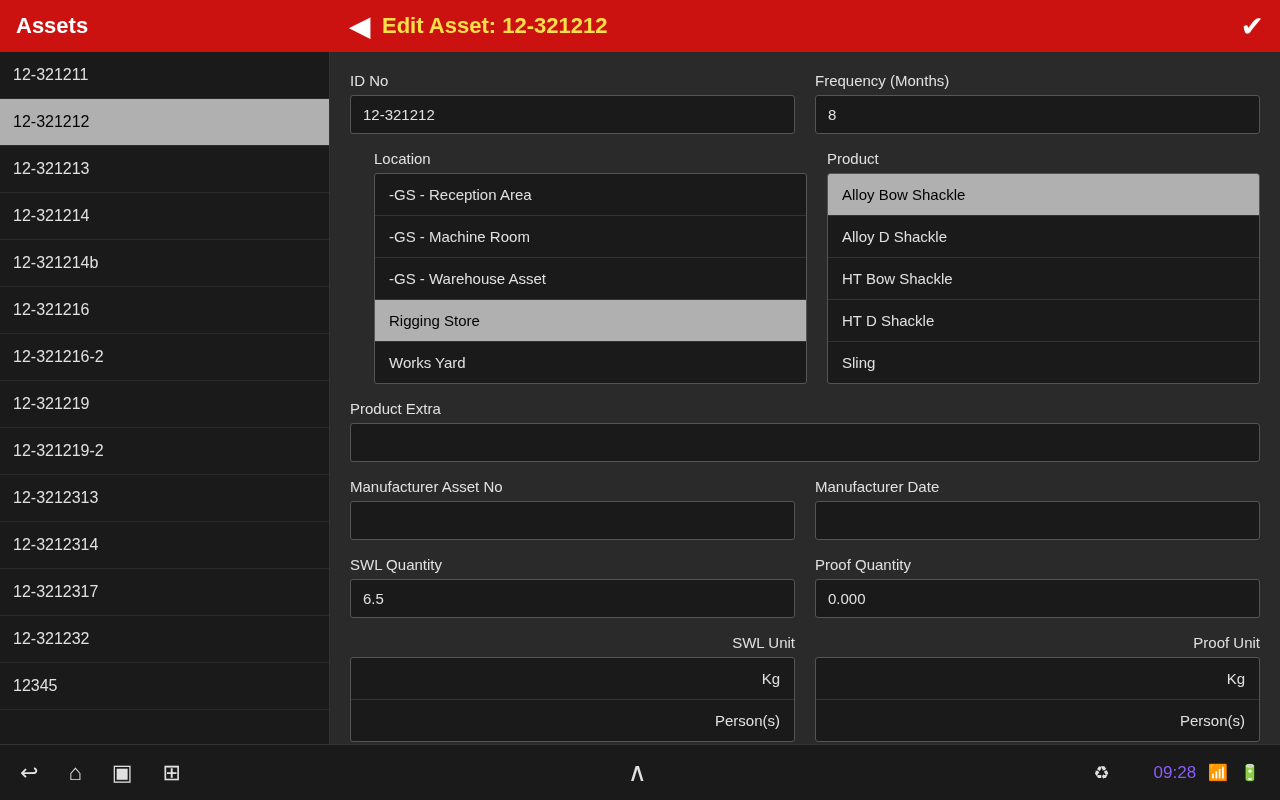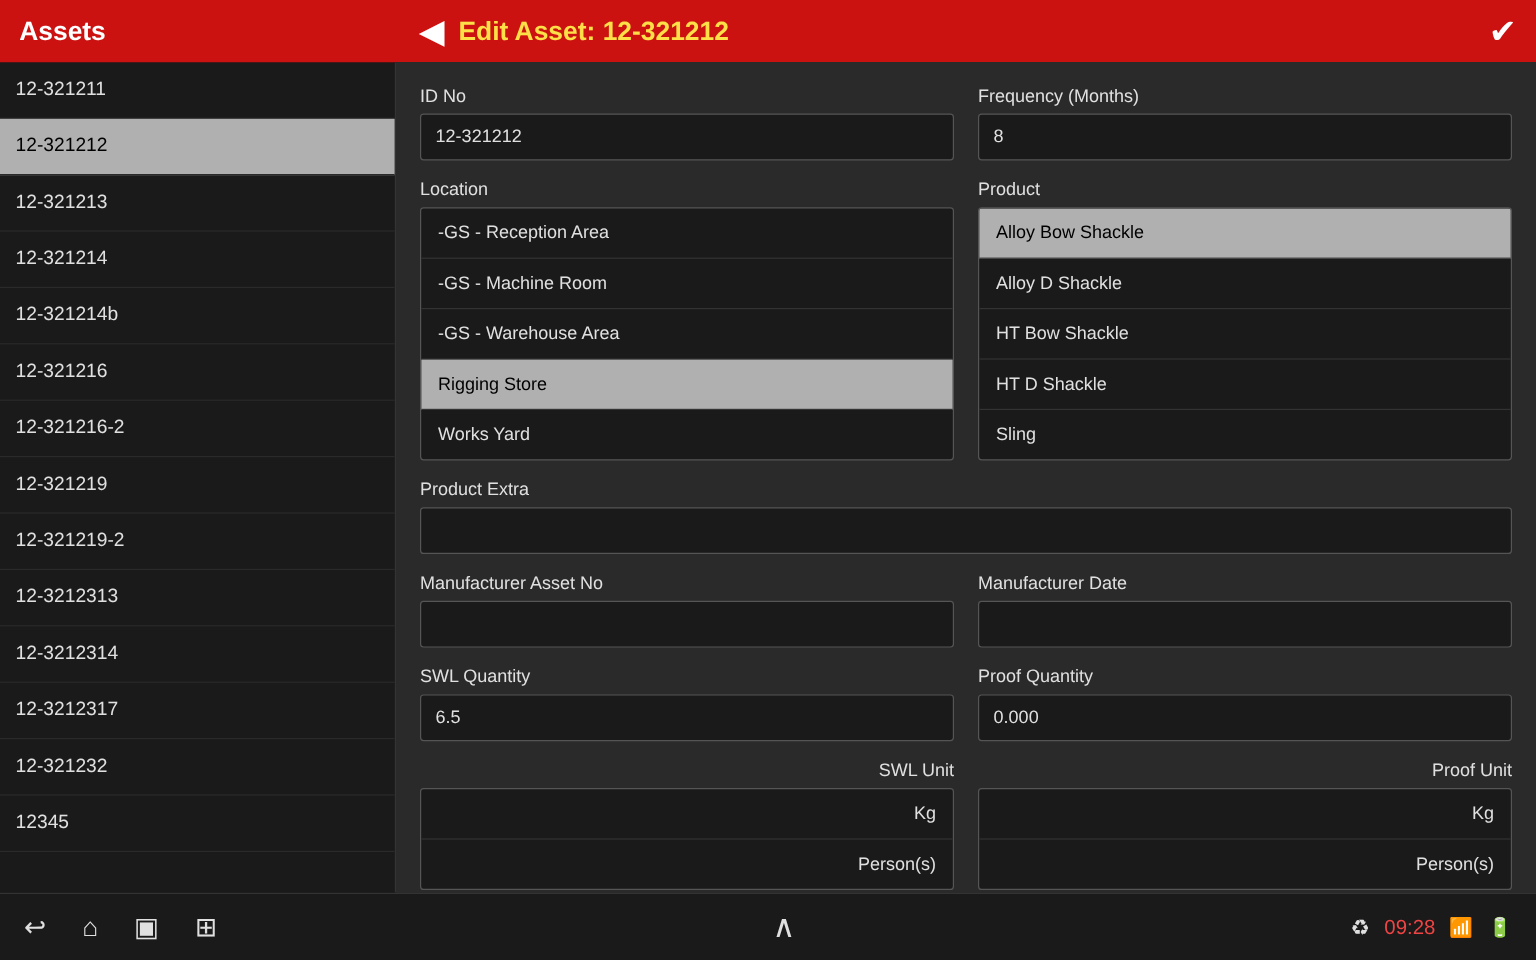--- a/index.html
+++ b/index.html
@@ -214,28 +214,28 @@
       <div class="form-group">
         <label>ID No</label>
         <input type="text" value="12-321212" style="">
       </div>
       <div class="form-group">
         <label>Frequency (Months)</label>
         <input type="text" value="8" style="">
       </div>
     </div>
 
-    <div class="form-row" style="align-items: flex-start;">
+    <div class="form-row" style="align-items: flex-start; margin-left: 24px;">
       <div class="form-group">
         <label>Location</label>
         <div class="dropdown-list">
 
         <div class="dropdown-item">-GS - Reception Area</div>
             <div class="dropdown-item">-GS - Machine Room</div>
-            <div class="dropdown-item">-GS - Warehouse Area</div>
+            <div class="dropdown-item">-GS - Warehouse Asset</div>
             <div class="dropdown-item selected">Rigging Store</div>
             <div class="dropdown-item">Works Yard</div>
           </div>
       </div>
       <div class="form-group">
         <label>Product</label>
         <div class="dropdown-list">
 
         <div class="dropdown-item selected">Alloy Bow Shackle</div>
             <div class="dropdown-item">Alloy D Shackle</div>
@@ -302,17 +302,17 @@
     <span class="nav-icon">↩</span>
     <span class="nav-icon">⌂</span>
     <span class="nav-icon">▣</span>
     <span class="nav-icon">⊞</span>
   </div>
   <div class="nav-center">
     <span class="nav-icon" style="font-size:26px;">∧</span>
   </div>
   <div class="bottom-nav-right">
     <span class="nav-icon" style="font-size:18px;">♻</span>
-    <span style="color:#ef4444; font-size:17px;">09:28</span>
+    <span style="color:#8b5cf6; font-size:17px;margin-left:32px;">09:28</span>
     <span class="nav-icon wifi-icon">📶</span>
     <span class="nav-icon battery-icon">🔋</span>
   </div>
 </div>
 
 </body></html>

